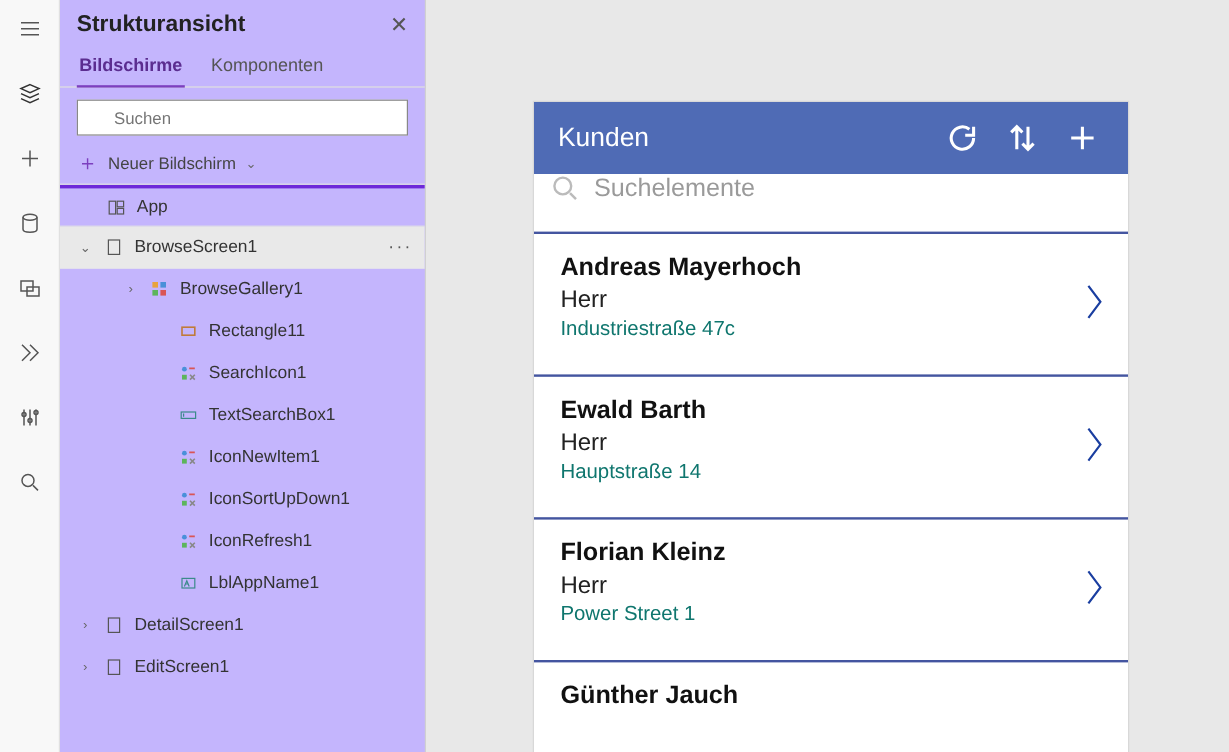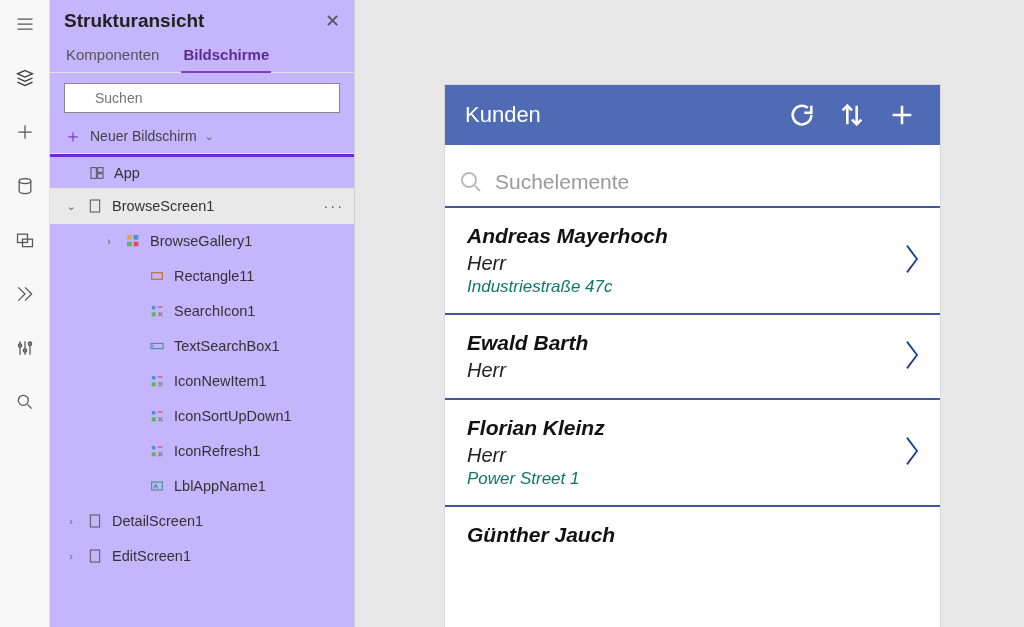--- a/index.html
+++ b/index.html
@@ -43,24 +43,24 @@
   .tree-item .dots { margin-left:auto; color:#555; letter-spacing:2px; }
   .tree-item.app-root { border-top:3px solid #6d28d9; border-bottom:1px solid #e3e3e3;}
 
   
   .canvas-area { flex:1; position:relative; background:#e8e8e8; }
   .phone { position:absolute; left:90px; top:85px; width:495px; height:560px; background:#fff; box-shadow:0 0 0 1px #d8d8d8; overflow:hidden;}
   .phone-header { background:#4f6bb5; color:#fff; height:60px; display:flex; align-items:center; padding:0 20px; gap:14px;}
   .phone-title { font-size:22px; font-weight:400; flex:1;}
   .hdr-icon { width:36px; height:36px; display:flex; align-items:center; justify-content:center; cursor:pointer;}
   .hdr-icon svg { stroke:#fff; fill:none; stroke-width:2.2; width:28px; height:28px;}
-  .phone-search { height:50px; display:flex; align-items:center; padding:0 14px; gap:12px; border-bottom:2px solid #4455a0;margin-top:13px;}
+  .phone-search { height:50px; display:flex; align-items:flex-start; padding:0 14px; gap:12px; border-bottom:2px solid #4455a0;}
   .phone-search svg { width:24px; height:24px; stroke:#bbb; fill:none; stroke-width:2;}
   .phone-search .ph-text { font-size:21px; color:#9a9a9a; }
-  .list-item { padding:16px 20px 16px 22px; border-bottom:2px solid #4455a0; position:relative;font-style:italic;}
+  .list-item { padding:16px 20px 28px 22px; border-bottom:2px solid #4455a0; position:relative;}
   .list-item .name { font-size:21px; font-weight:700; color:#111;}
   .list-item .l2 { font-size:20px; color:#222; margin-top:4px;}
   .list-item .l3 { font-size:17px; color:#0f766e; margin-top:2px;}
   .list-item .arrow { position:absolute; right:18px; top:50%; transform:translateY(-50%);}
   .list-item .arrow svg { width:20px; height:34px; stroke:#1a3ea0; fill:none; stroke-width:2.2;}
   .list-item.last { border-bottom:none; padding-bottom:4px;}
 </style>
 </head>
 <body>
 
@@ -114,22 +114,22 @@
         </svg>
     </div>
   </div>
 
   <div class="tree-panel">
     <div class="tree-header">
       <div class="tree-title">Strukturansicht</div>
       <div class="close-x">✕</div>
     </div>
     <div class="tab-row">
+      <div class="tab active">Bildschirme</div>
       <div class="tab">Komponenten</div>
-      <div class="tab active">Bildschirme</div>
     </div>
     <div class="search-row">
       <div class="search-wrap">
         <span class="si">
           <svg width="15" height="15" viewBox="0 0 24 24" fill="none" stroke="#7c3fbf" stroke-width="2">
               <circle cx="10" cy="10" r="6"></circle>
               <path d="M15 15l5 5"></path>
             </svg>
         </span>
         <input class="search-box" placeholder="Suchen" style="">
@@ -310,20 +310,21 @@
         <div class="name">Andreas Mayerhoch</div>
         <div class="l2">Herr</div>
         <div class="l3">Industriestraße 47c</div>
         <div class="arrow"><svg viewBox="0 0 24 40">
               <path d="M6 4l12 16L6 36"></path>
             </svg></div>
       </div>
       <div class="list-item">
         <div class="name">Ewald Barth</div>
         <div class="l2">Herr</div>
+        <div class="l3">Hauptstraße 14</div>
         <div class="arrow"><svg viewBox="0 0 24 40">
               <path d="M6 4l12 16L6 36"></path>
             </svg></div>
       </div>
       <div class="list-item">
         <div class="name">Florian Kleinz</div>
         <div class="l2">Herr</div>
         <div class="l3">Power Street 1</div>
         <div class="arrow"><svg viewBox="0 0 24 40">
               <path d="M6 4l12 16L6 36"></path>

